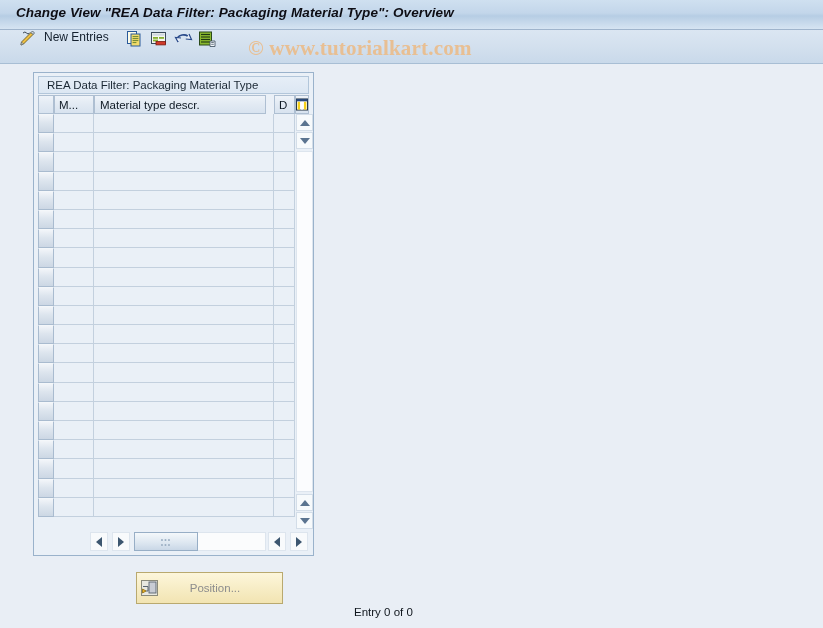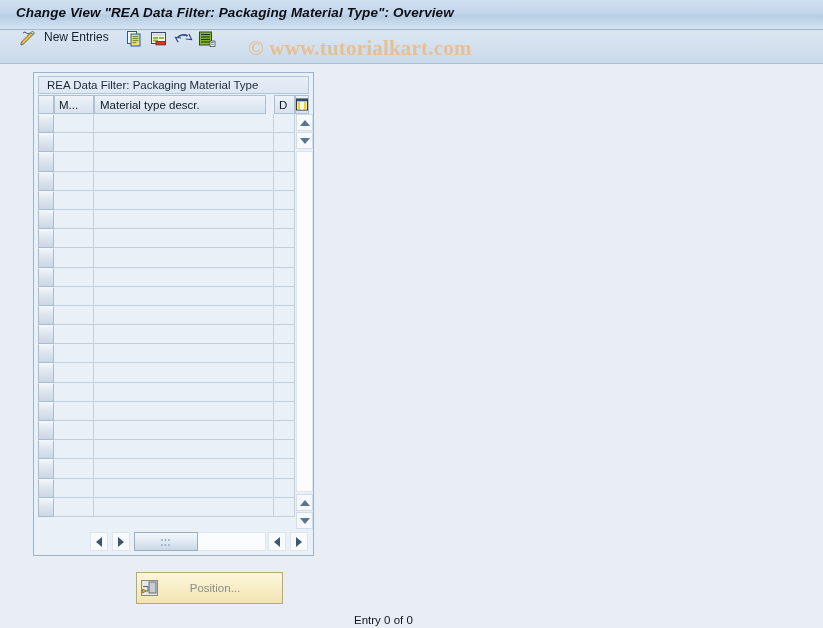--- a/index.html
+++ b/index.html
@@ -297,21 +297,20 @@
     font-size: 11.5px;
     color: #8d8d8d;
     padding-right: 10px;
   }
   .entry-text {
     position: absolute;
     left: 354px; top: 606px;
     font-size: 11.5px;
     color: #10161d;
     white-space: nowrap;
-    margin-top: 8px;
   }
 </style>
 </head>
 <body>
 
 <div class="titlebar">
   <div class="titlebar-text">Change View "REA Data Filter: Packaging Material Type": Overview</div>
 </div>
 
 <div class="toolbar">

